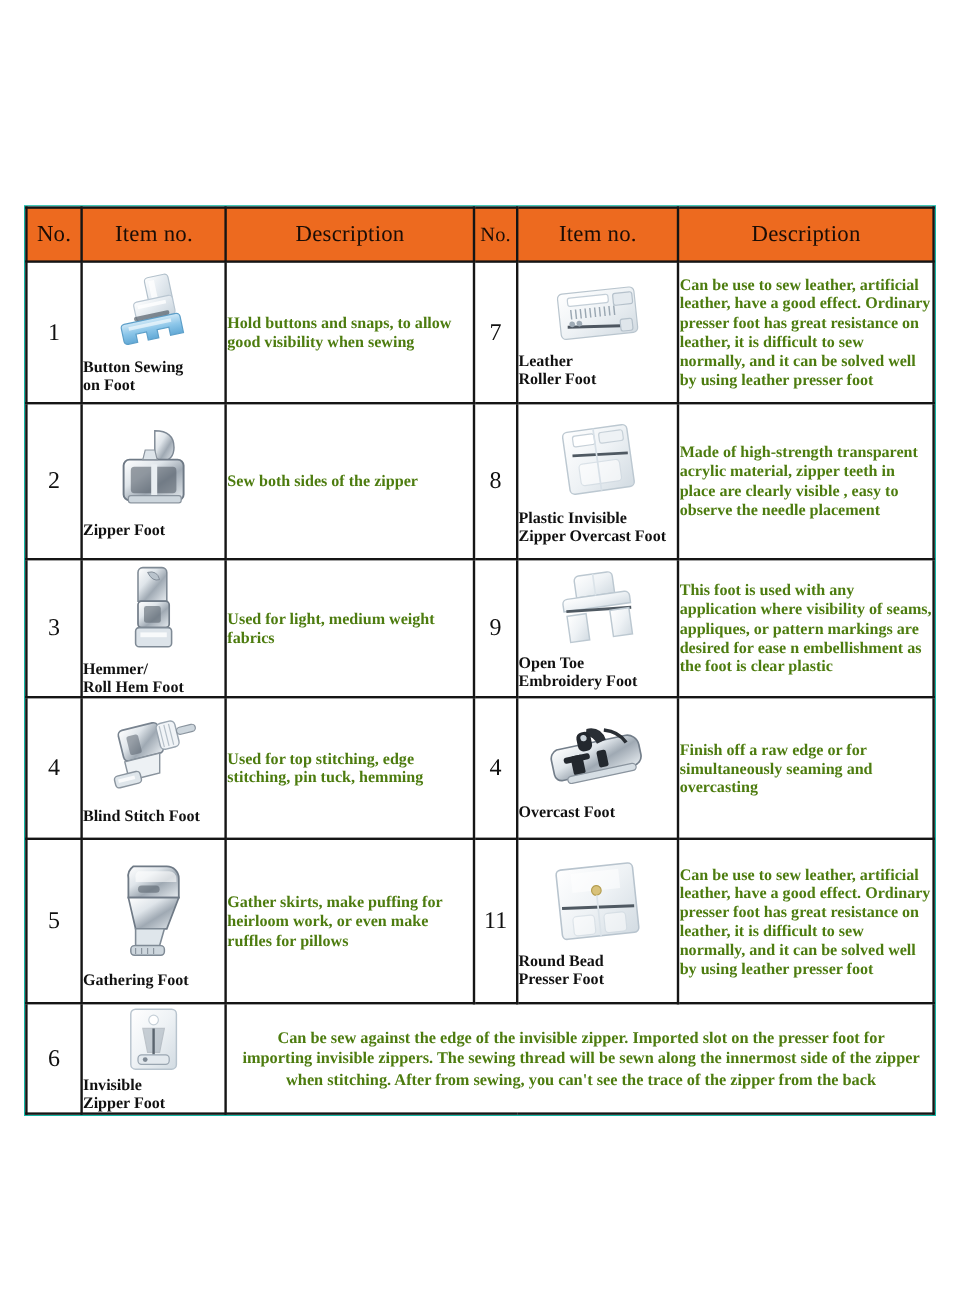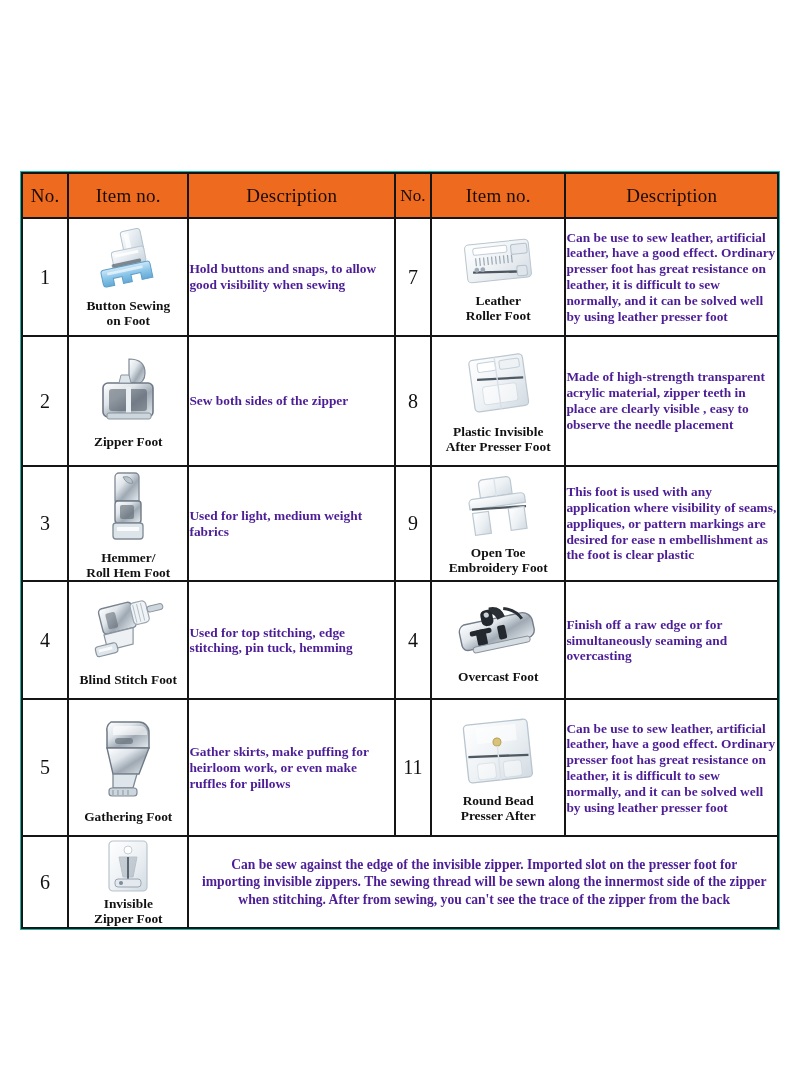--- a/index.html
+++ b/index.html
@@ -49,28 +49,28 @@
   }
   thead th.small{font-size:17px;}
 
   td.num{
     text-align:center;
     font-size:20px;
     font-weight:400;
     color:#111;
   }
   td.item{
-    text-align:center;
+    text-align:left;
     padding:4px 2px 3px 2px;
     margin-top:36px;
   }
   td.desc{
     font-size:13.4px;
     font-weight:bold;
-    color:#4c1d95;
+    color:#4d7c0f;
     line-height:1.18;
     padding:4px 5px 4px 8px;
   }
   td.desc.center{ text-align:left; }
   td.desc.left{ text-align:left; }
   td.desc p{margin:0;}
 
   .item-label{
     font-size:13.4px;
     font-weight:bold;
@@ -235,21 +235,21 @@
                   <path d="M24 10 h46 a4 4 0 0 1 4 4 v44 a4 4 0 0 1 -4 4 h-46 a4 4 0 0 1 -4 -4 v-44 a4 4 0 0 1 4 -4 z" fill="url(#gGlass)" stroke="#bcc8d1" stroke-width="1.2"></path>
                   <rect x="28" y="14" width="18" height="9" rx="2" fill="#ffffff" stroke="#c6d0d8"></rect>
                   <rect x="50" y="14" width="20" height="9" rx="2" fill="#eef2f5" stroke="#c6d0d8"></rect>
                   <line x1="26" y1="30" x2="72" y2="34" stroke="#4f5962" stroke-width="2.2"></line>
                   <rect x="30" y="38" width="34" height="18" rx="3" fill="#ffffff" opacity=".6" stroke="#ccd6de"></rect>
                   <line x1="46" y1="10" x2="46" y2="62" stroke="#d7e0e7" stroke-width="1.4"></line>
                 </g>
               </svg>
             </span>
             <div class="item-label">Plastic Invisible
-After Presser Foot</div>
+Zipper Overcast Foot</div>
           </td>
           <td class="desc left">
             <p>Made of high-strength transparent acrylic material, zipper teeth in place are clearly visible , easy to observe the needle placement</p>
           </td>
         </tr>
 
         <tr class="r3">
           <td class="num">3</td>
           <td class="item">
             <span>
@@ -373,21 +373,21 @@
                   <path d="M28 14 h40 v16 h-40 z" fill="#ffffff" opacity=".55"></path>
                   <circle cx="48" cy="30" r="4" fill="#d9c27a" stroke="#b59f52"></circle>
                   <line x1="18" y1="42" x2="78" y2="46" stroke="#4f5962" stroke-width="2.4"></line>
                   <rect x="26" y="50" width="18" height="16" rx="3" fill="#ffffff" opacity=".5" stroke="#ccd6de"></rect>
                   <rect x="52" y="50" width="18" height="16" rx="3" fill="#ffffff" opacity=".5" stroke="#ccd6de"></rect>
                   <line x1="48" y1="34" x2="48" y2="68" stroke="#dbe3e9" stroke-width="1.4"></line>
                 </g>
               </svg>
             </span>
             <div class="item-label">Round Bead
-Presser After</div>
+Presser Foot</div>
           </td>
           <td class="desc left">
             <p>Can be use to sew leather, artificial leather, have a good effect. Ordinary presser foot has great resistance on leather, it is difficult to sew normally, and it can be solved well by using leather presser foot</p>
           </td>
         </tr>
 
         <tr class="r6">
           <td class="num">6</td>
           <td class="item">
             <span>

